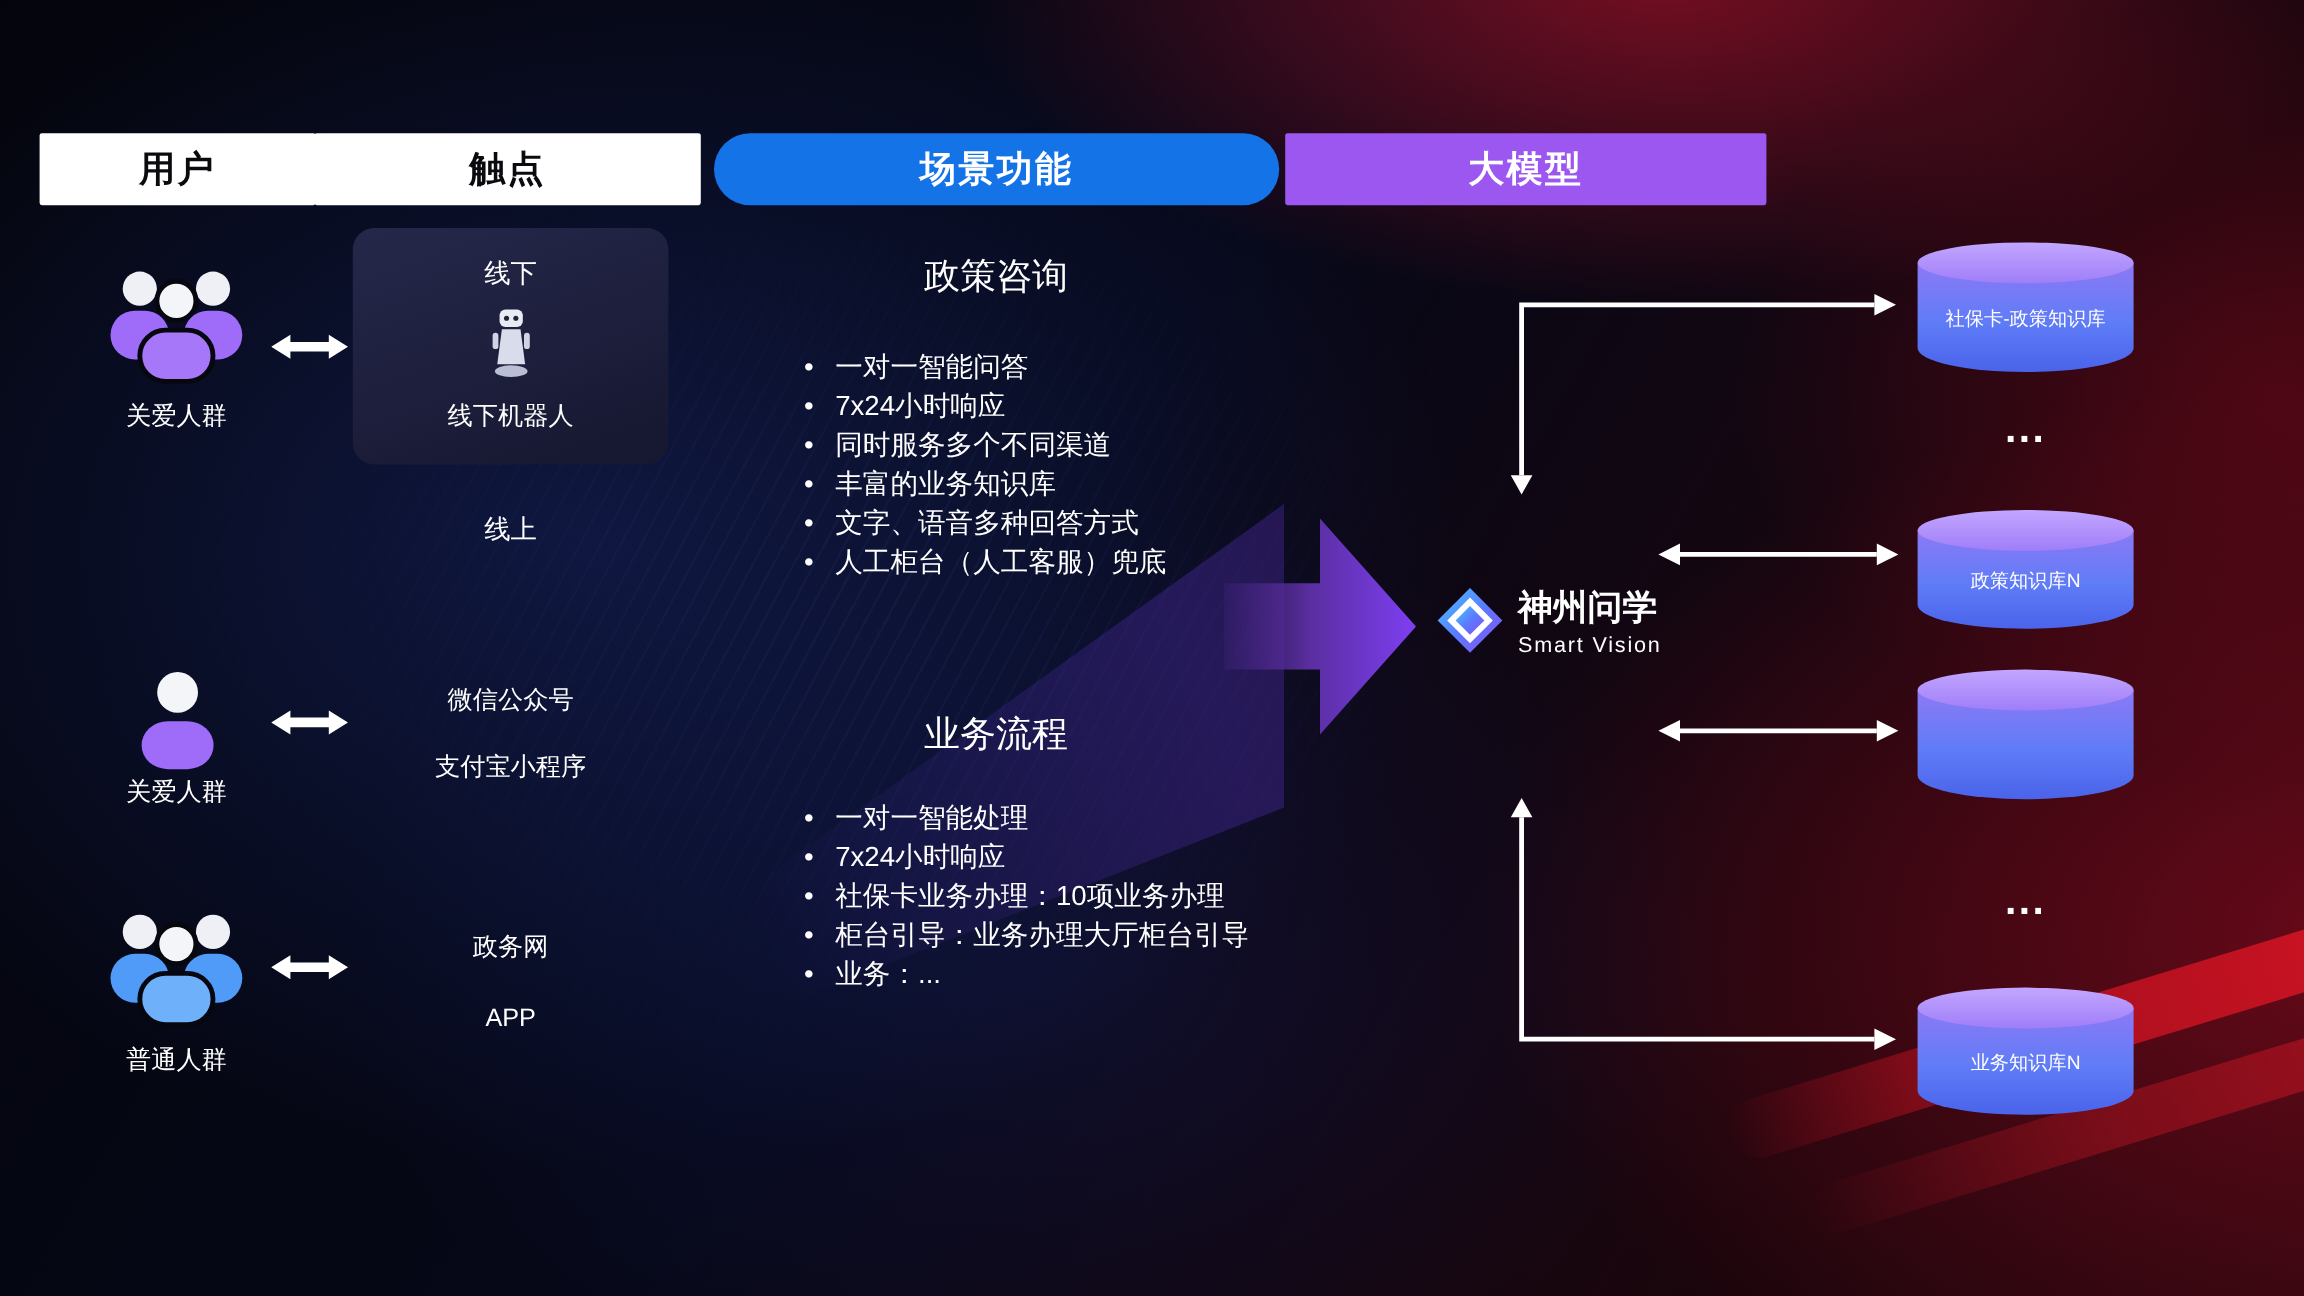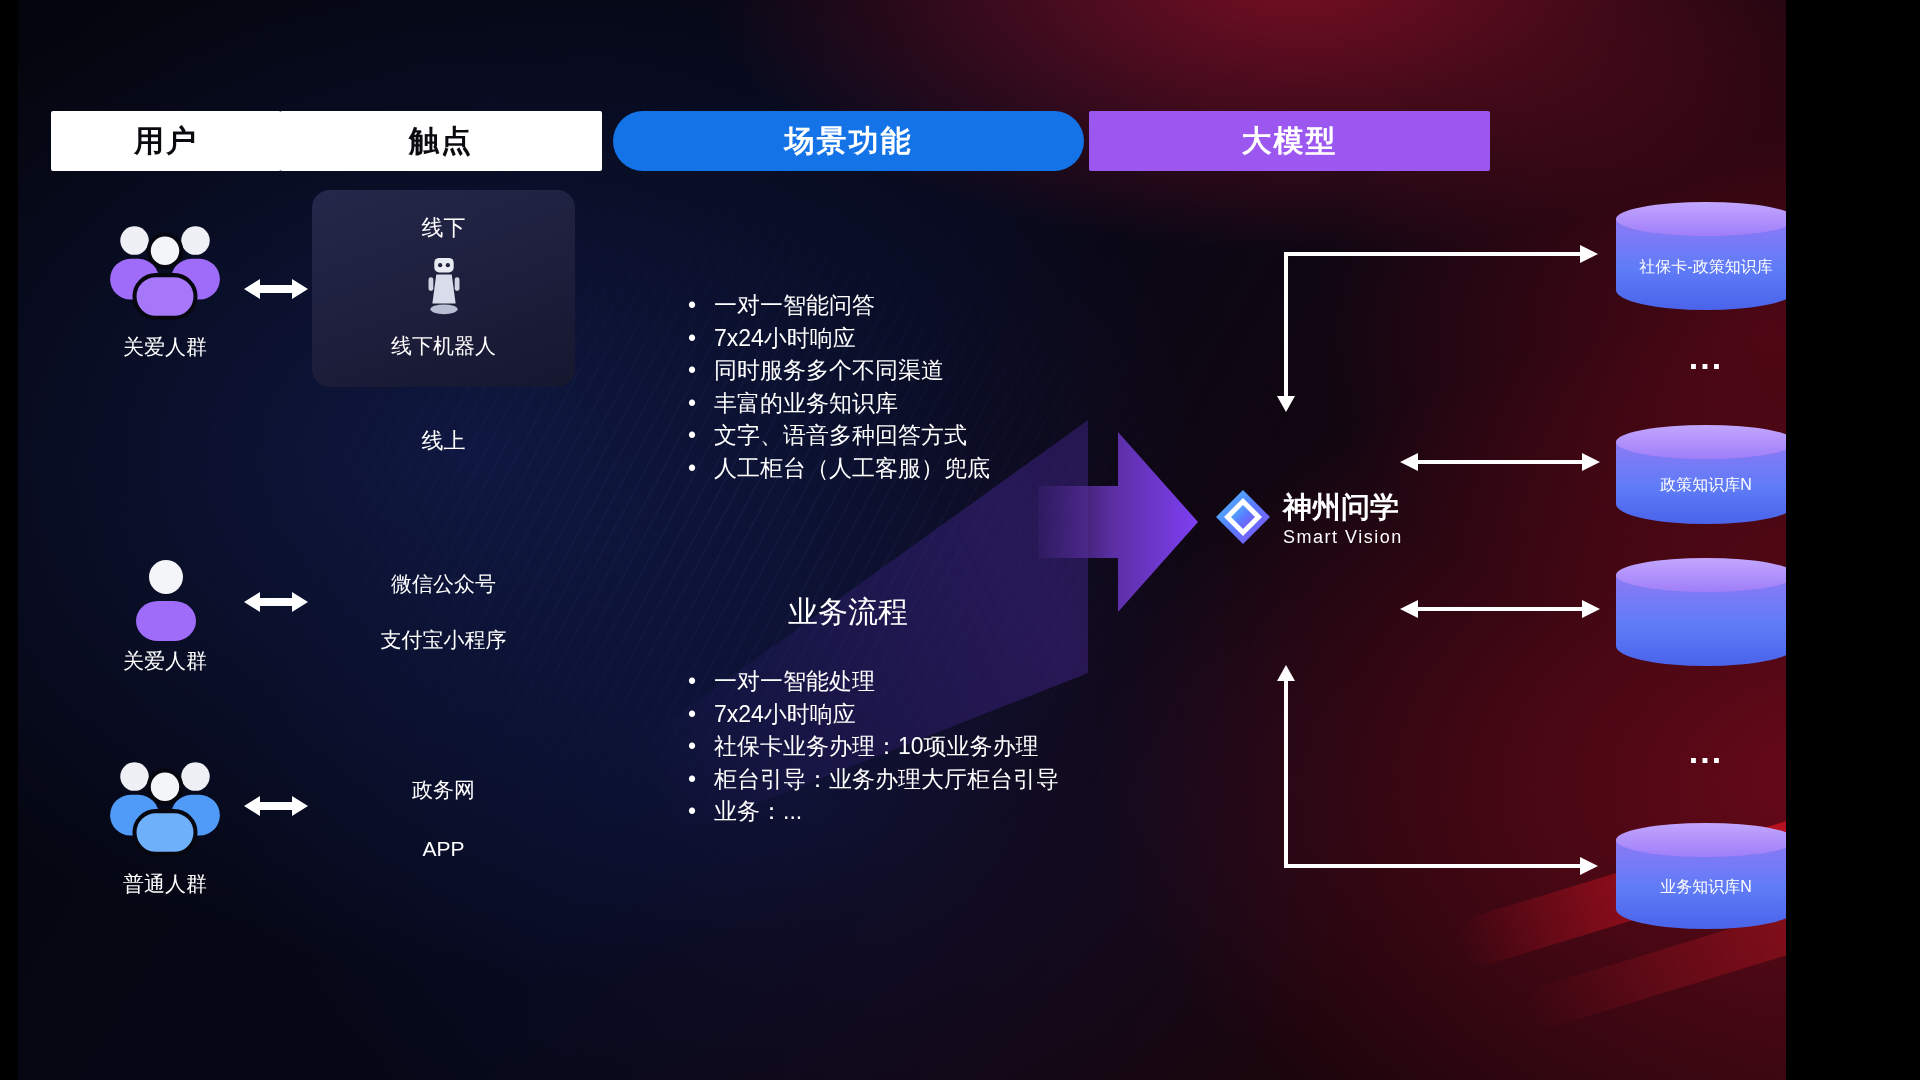--- a/index.html
+++ b/index.html
@@ -1,26 +1,25 @@
 <!DOCTYPE html>
 <html><head>
 <meta charset="utf-8">
 <style>
   html,body{margin:0;padding:0;background:#000;}
   .canvas{
-    position:relative;width:1768px;height:1080px;overflow:hidden;
+    position:relative;width:1920px;height:1080px;overflow:hidden;
     font-family:"Liberation Sans","DejaVu Sans",sans-serif;color:#fff;
     background:
       radial-gradient(900px 420px at 72% -2%, rgba(205,20,45,0.55), transparent 65%),
       radial-gradient(1200px 750px at 103% 72%, rgba(165,12,35,0.55), transparent 62%),
       radial-gradient(700px 500px at 99% 30%, rgba(140,10,30,0.45), transparent 65%),
       radial-gradient(1100px 800px at 26% 42%, rgba(25,40,110,0.50), transparent 65%),
       radial-gradient(900px 600px at 45% 75%, rgba(20,30,90,0.35), transparent 65%),
       linear-gradient(120deg,#04050c 0%,#060818 45%,#1a050c 80%,#23060d 100%);
-    margin-left: 18px;
   }
   .streaks{
     position:absolute;left:150px;top:120px;width:1150px;height:760px;
     background:repeating-linear-gradient(118deg, rgba(130,150,255,0.05) 0 2px, transparent 2px 15px);
     -webkit-mask-image:radial-gradient(closest-side,#000,transparent);
     mask-image:radial-gradient(closest-side,#000,transparent);
   }
   .beam{
     position:absolute;left:430px;top:420px;width:640px;height:460px;
     background:linear-gradient(70deg, rgba(70,40,170,0) 30%, rgba(88,48,190,0.33) 85%);
@@ -168,20 +167,21 @@
     </div>
     <div class="card-sub">线下机器人</div>
   </div>
 
   <div class="lbl lbl-lg" style="left:294px;top:427px;width:263px;">线上</div>
   <div class="lbl" style="left:294px;top:570px;width:263px;">微信公众号</div>
   <div class="lbl" style="left:294px;top:626px;width:263px;">支付宝小程序</div>
   <div class="lbl" style="left:294px;top:776px;width:263px;text-align:center;">政务网</div>
   <div class="lbl" style="left:294px;top:835px;width:263px;">APP</div>
 
+  <div class="sec-title" style="top:210px;">政策咨询</div>
   <ul class="bullets" style="top:289px;">
     <li>一对一智能问答</li>
     <li>7x24小时响应</li>
     <li>同时服务多个不同渠道</li>
     <li>丰富的业务知识库</li>
     <li>文字、语音多种回答方式</li>
     <li>人工柜台（人工客服）兜底</li>
   </ul>
 
   <div class="sec-title" style="top:592px;">业务流程</div>

